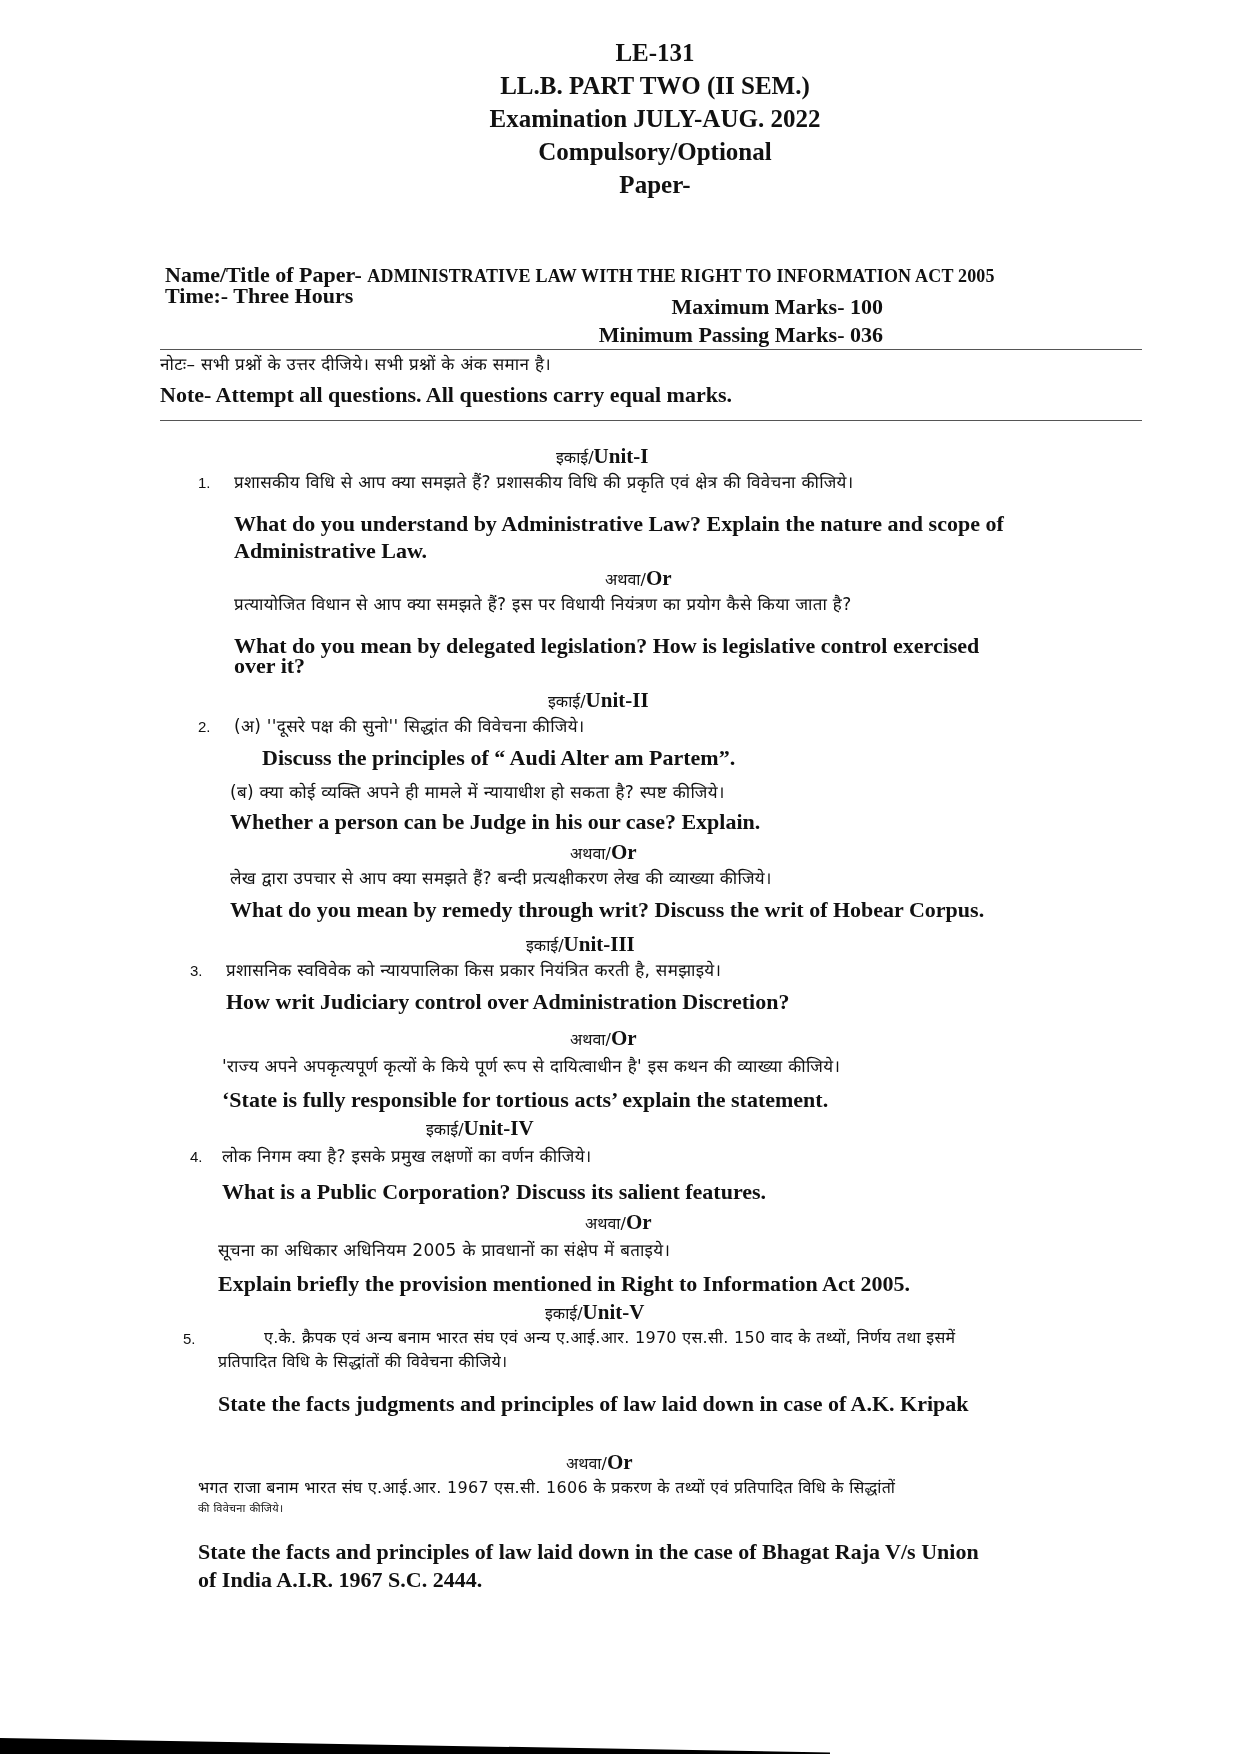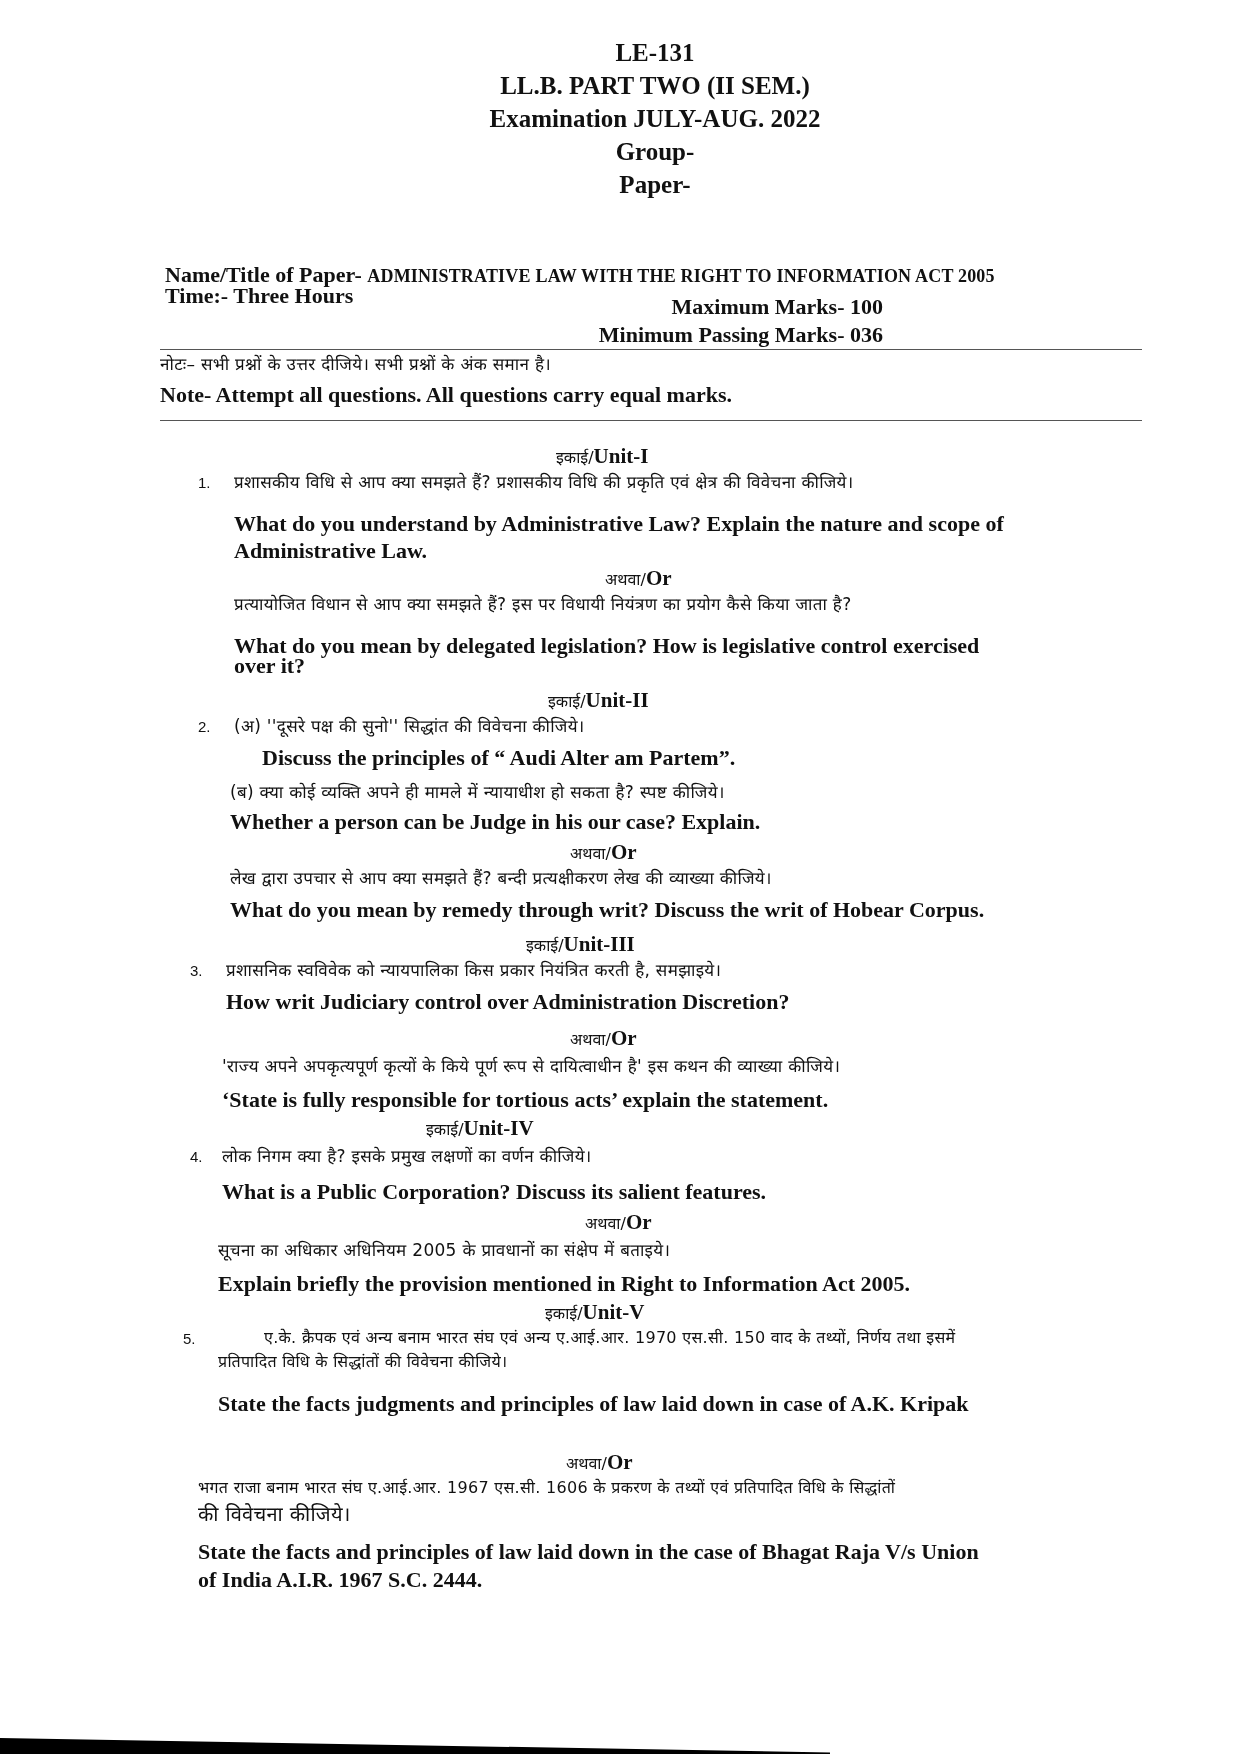--- a/index.html
+++ b/index.html
@@ -41,21 +41,21 @@
 </style>
 </head>
 <body>
 
 <div class="page">
 
   <div class="header">
     <div>LE-131</div>
     <div>LL.B. PART TWO (II SEM.)</div>
     <div>Examination JULY-AUG. 2022</div>
-    <div>Group-</div>
+    <div>Compulsory/Optional</div>
     <div>Paper-</div>
   </div>
 
   <div class="title-line">
     <span>Name/Title of Paper- </span><span class="paper-name">ADMINISTRATIVE LAW WITH THE RIGHT TO INFORMATION ACT 2005</span>
   </div>
   <div class="time-line">Time:- Three Hours</div>
   <div class="max-marks">Maximum Marks- 100</div>
   <div class="min-marks">Minimum Passing Marks- 036</div>
 
@@ -125,18 +125,18 @@
   </div>
   <div class="abs qnum" style="left:183px; top:1330px;">5.</div>
   <div class="abs hindi" style="left:218px; top:1326px; font-size:16px;margin-left:46px;">ए.के. क्रैपक एवं अन्य बनाम भारत संघ एवं अन्य ए.आई.आर. 1970 एस.सी. 150 वाद के तथ्यों, निर्णय तथा इसमें</div>
   <div class="abs hindi" style="left:218px; top:1350px; font-size:16px;">प्रतिपादित विधि के सिद्धांतों की विवेचना कीजिये।</div>
   <div class="abs en" style="left:218px; top:1390px;">State the facts judgments and principles of law laid down in case of A.K. Kripak</div>
 
   <div class="abs unit" style="left:566px; top:1450px;">
     <span class="uh">अथवा/</span><span>Or</span>
   </div>
   <div class="abs hindi" style="left:198px; top:1476px; font-size:16px;">भगत राजा बनाम भारत संघ ए.आई.आर. 1967 एस.सी. 1606 के प्रकरण के तथ्यों एवं प्रतिपादित विधि के सिद्धांतों</div>
-  <div class="abs hindi" style="left:198px; top:1500px; font-size:20px;">की विवेचना कीजिये।</div>
+  <div class="abs hindi" style="left:198px; top:1500px; font-size:11px;">की विवेचना कीजिये।</div>
   <div class="abs en" style="left:198px; top:1538px;">State the facts and principles of law laid down in the case of Bhagat Raja V/s Union</div>
   <div class="abs en" style="left:198px; top:1566px;">of India A.I.R. 1967 S.C. 2444.</div>
 
   <div class="bottom-edge"></div>
 </div>
 
 </body></html>

